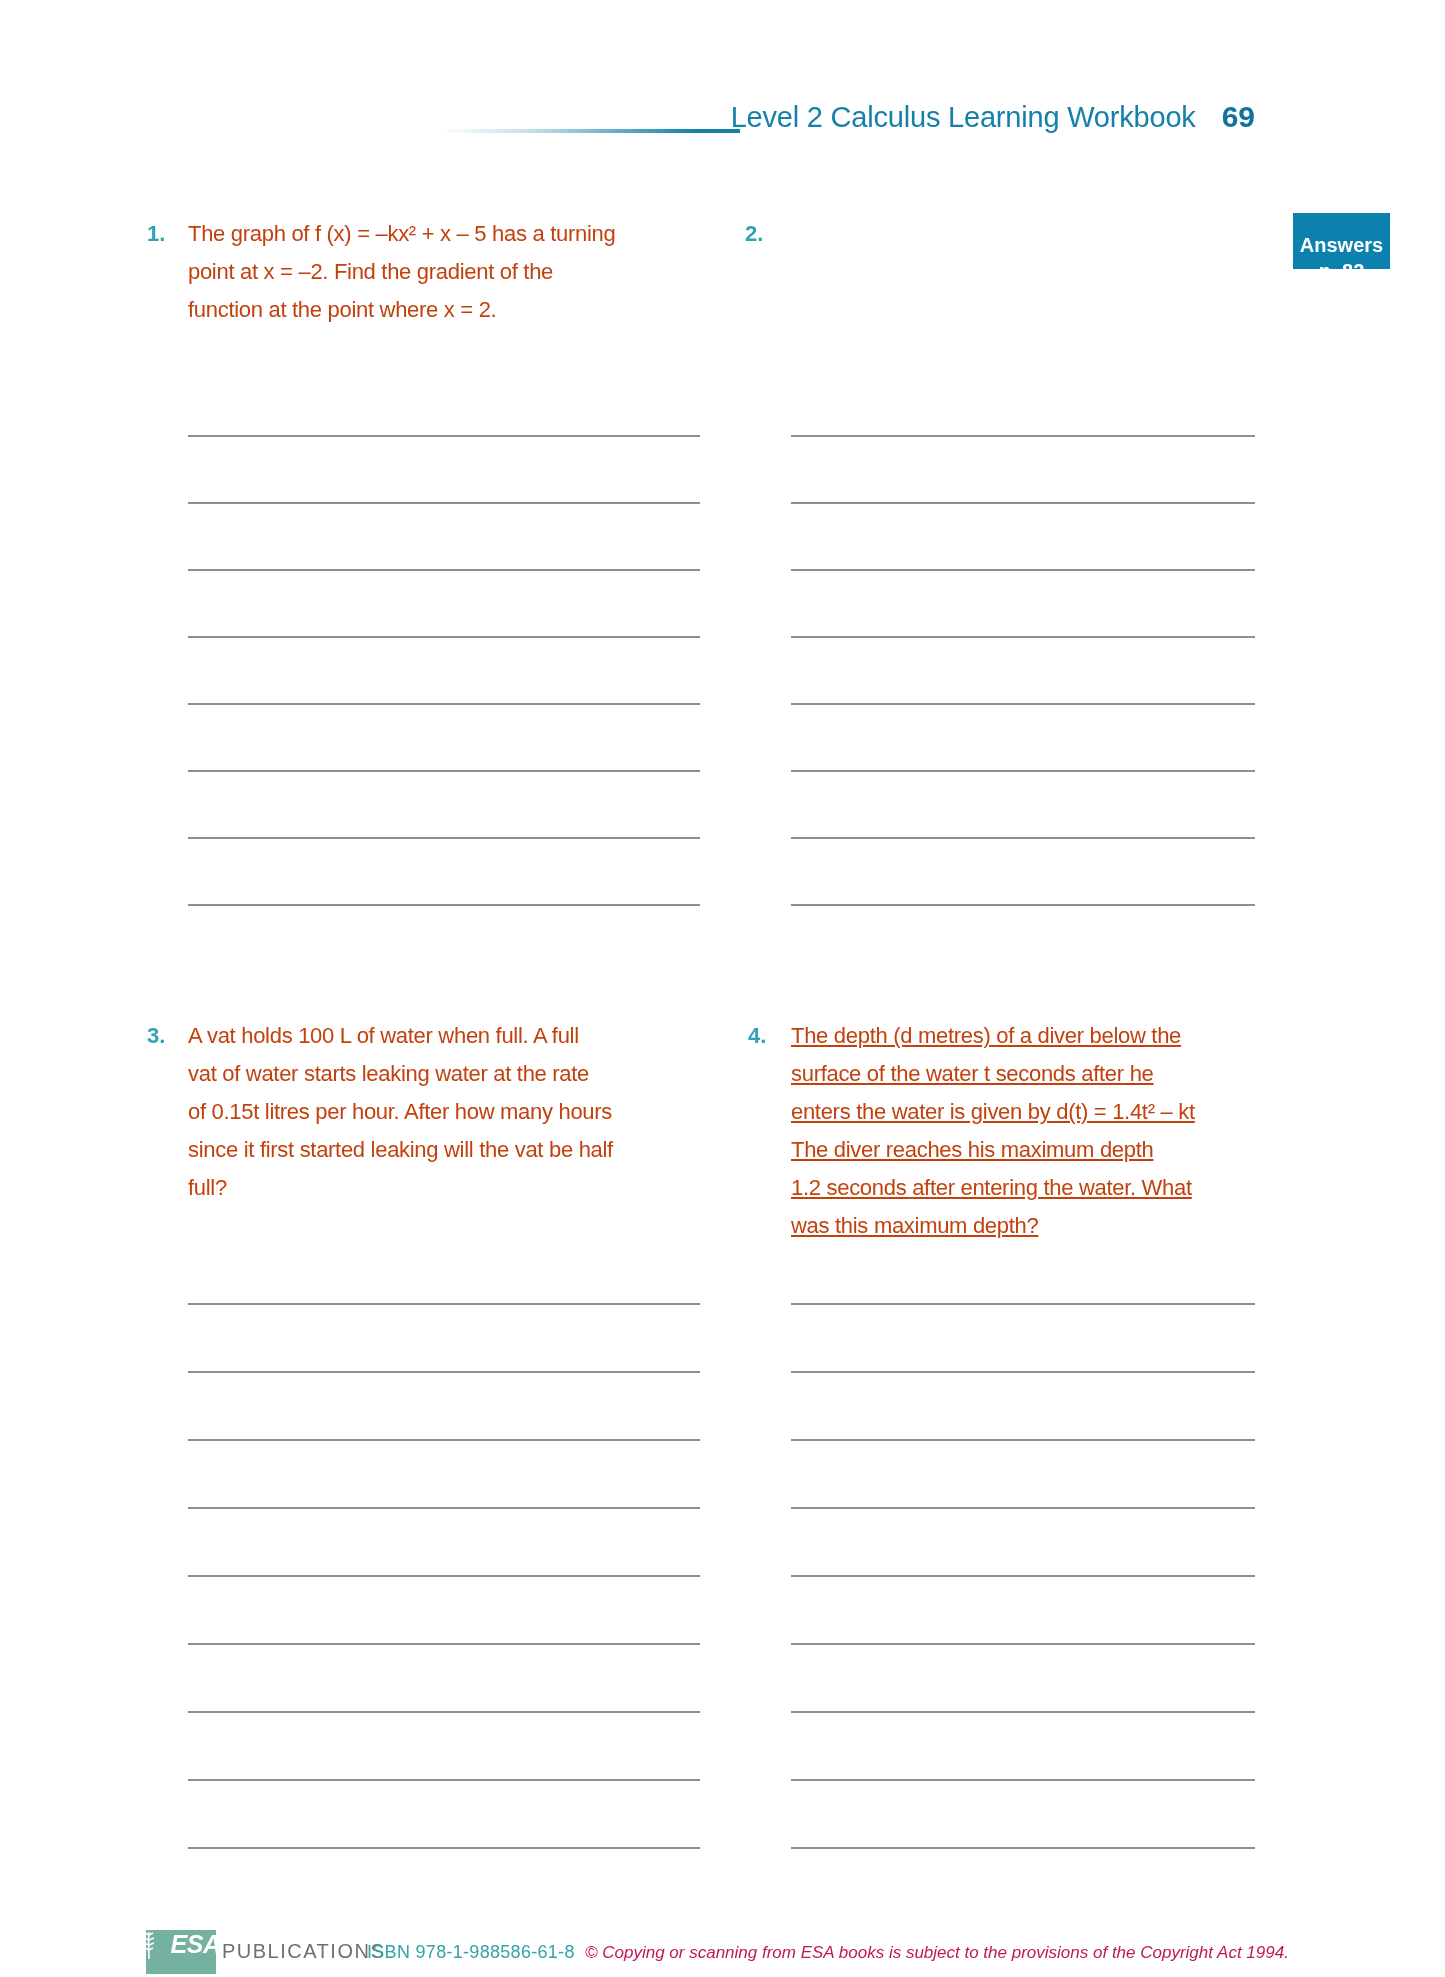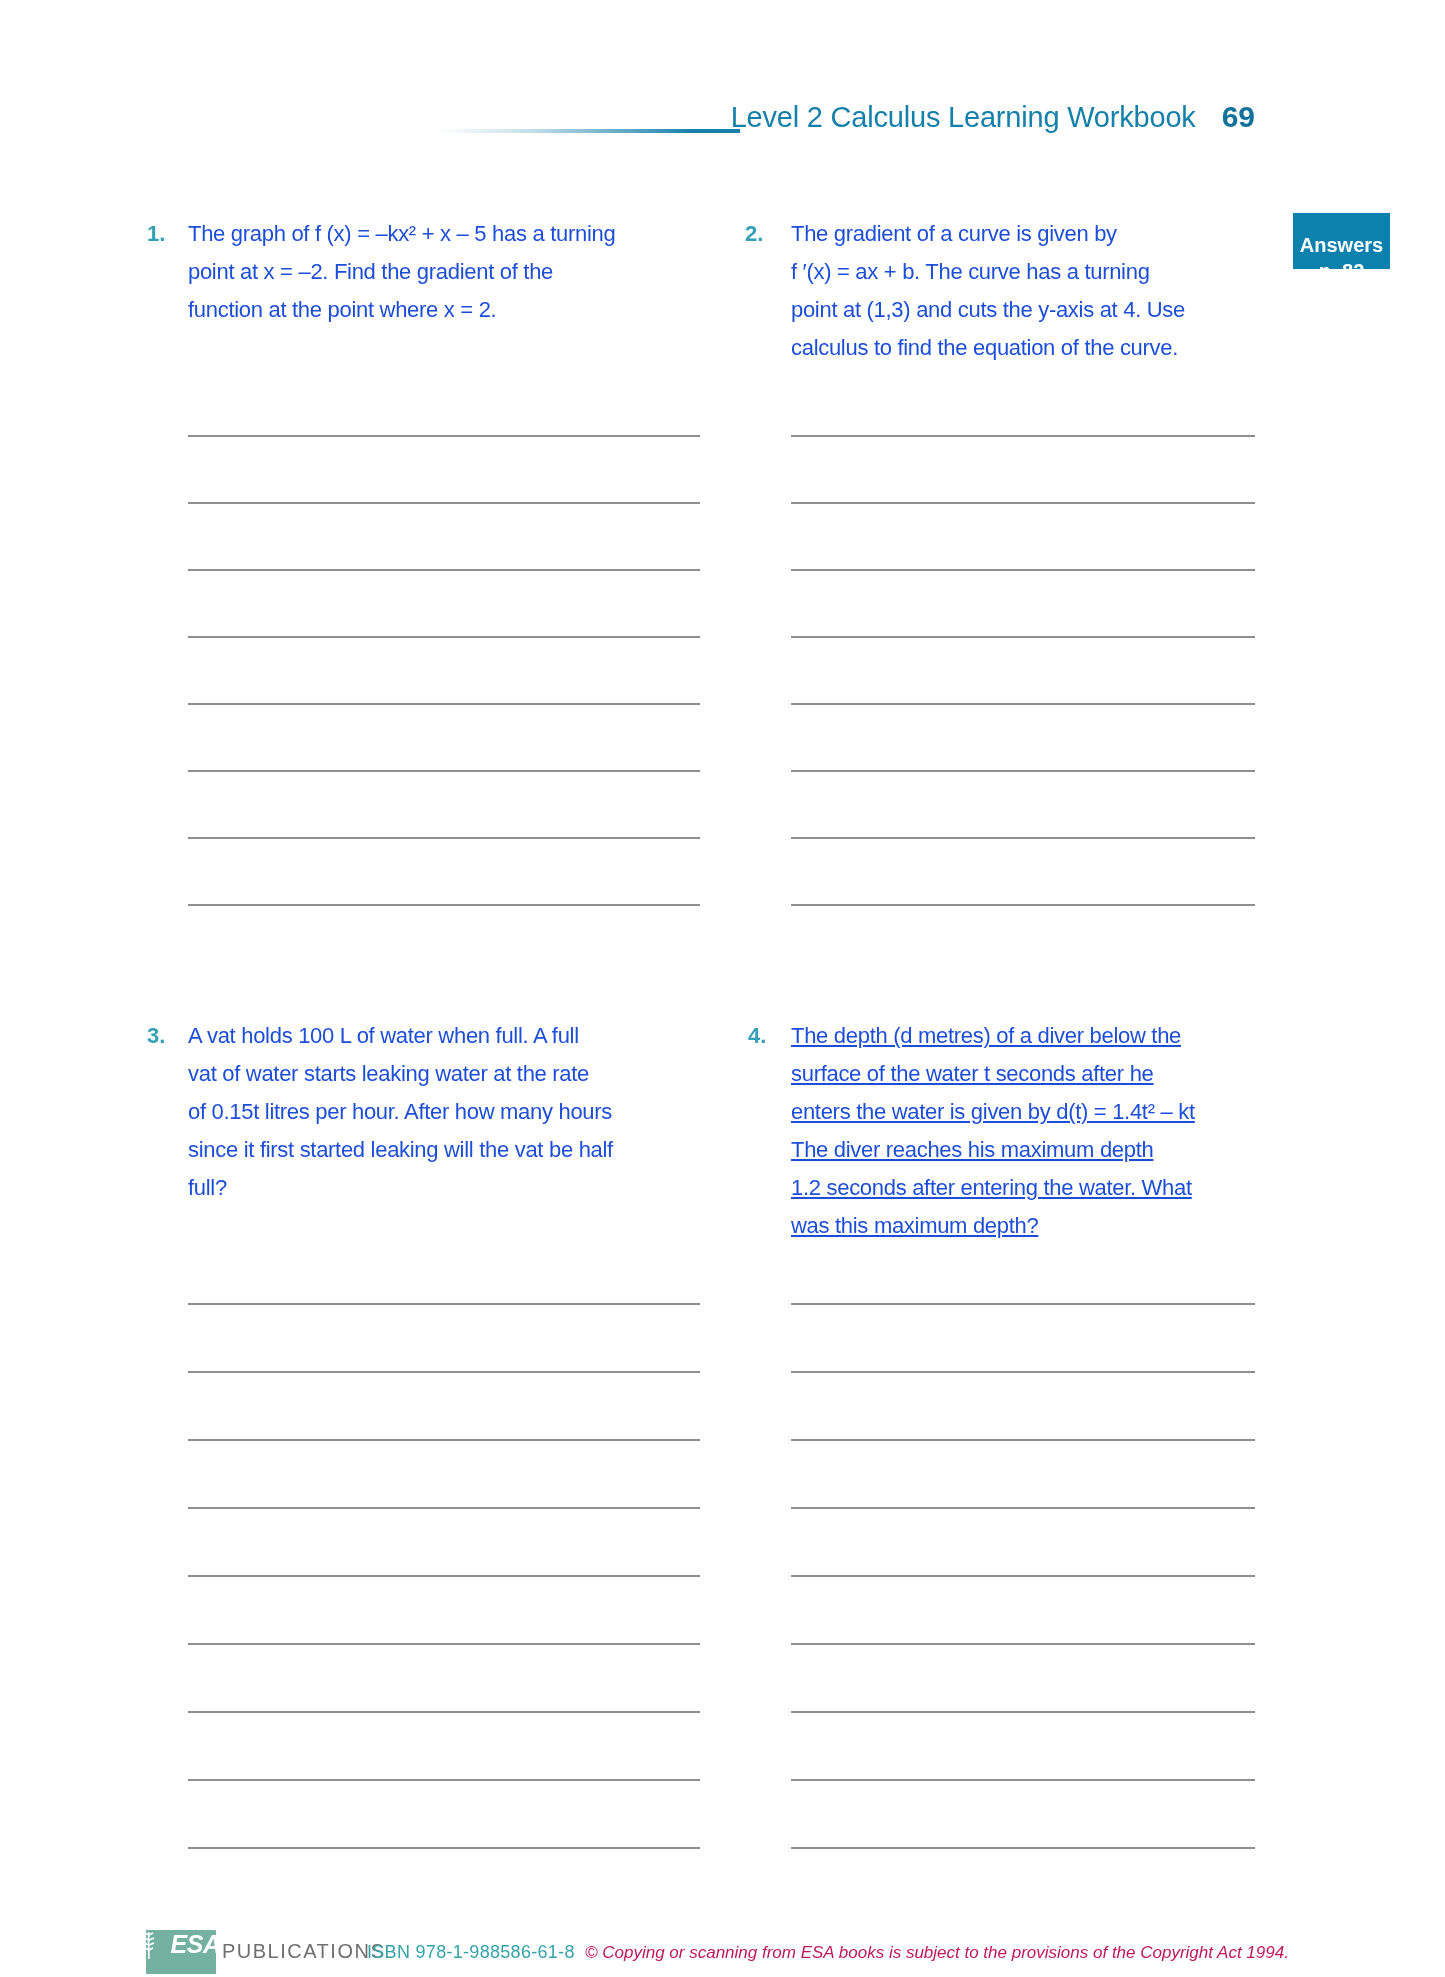--- a/index.html
+++ b/index.html
@@ -57,21 +57,21 @@
   
   .qnum {
     position: absolute;
     color: #33a0b6;
     font-size: 22px;
     font-weight: bold;
     line-height: 38px;
   }
   .qtext {
     position: absolute;
-    color: #1d4ed8;
+    color: #c2410c;
     font-size: 22px;
     line-height: 38px;
     letter-spacing: -0.3px;
     white-space: pre;
   }
   .qnum.q1 { left: 147px; top: 183px; }
   .qtext.q1 { left: 188px; top: 183px; }
   .qnum.q2 { left: 745px; top: 183px; }
   .qtext.q2 { left: 791px; top: 183px; }
   .qnum.q3 { left: 147px; top: 985px; }
@@ -148,24 +148,20 @@
     <div>Answers</div>
     <div>p. 82</div>
   </div>
 
   <div class="qnum q1">1.</div>
   <div class="qtext q1">The graph of f (x) = –kx² + x – 5 has a turning
 point at x = –2. Find the gradient of the
 function at the point where x = 2.</div>
 
   <div class="qnum q2">2.</div>
-  <div class="qtext q2">The gradient of a curve is given by
-f ′(x) = ax + b. The curve has a turning
-point at (1,3) and cuts the y-axis at 4. Use
-calculus to find the equation of the curve.</div>
 
   <div class="lines top top-left">
       <div class="ans-line"></div>
       <div class="ans-line"></div>
       <div class="ans-line"></div>
       <div class="ans-line"></div>
       <div class="ans-line"></div>
       <div class="ans-line"></div>
       <div class="ans-line"></div>
       <div class="ans-line"></div>

